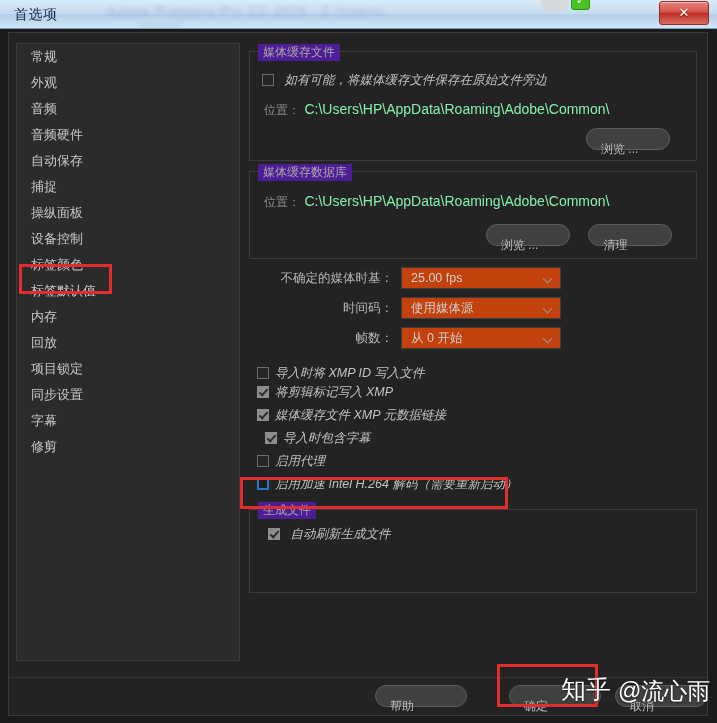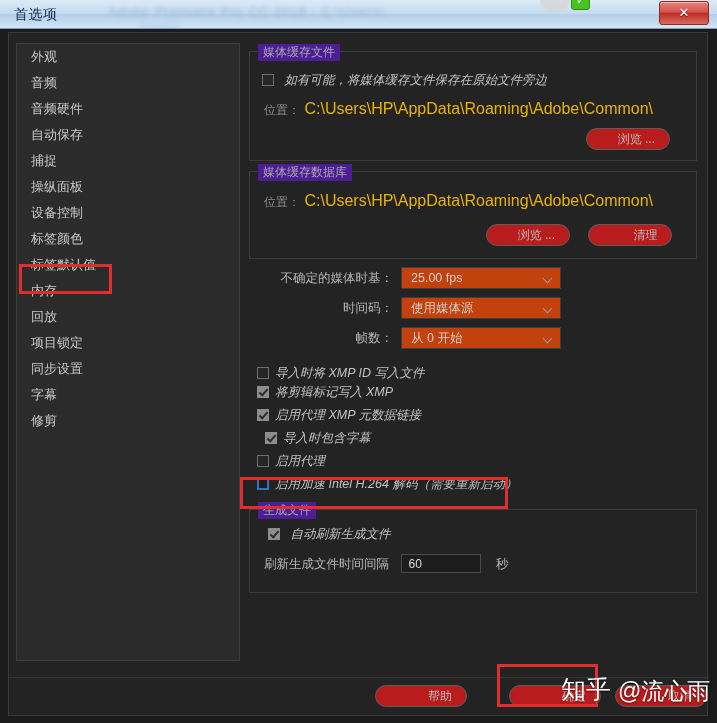--- a/index.html
+++ b/index.html
@@ -181,22 +181,22 @@
 
   .lbl {
     font-size: 12.5px;
     color: #b6b6b6;
   }
   .lbl-dim {
     font-size: 12px;
     color: #8e8e8e;
   }
   .path {
-    font-size: 16px;
-    color: #eab308;
+    font-size: 14px;
+    color: #86efac;
   }
 
   
   .cbx {
     display: inline-block;
     width: 12px;
     height: 12px;
     border: 1px solid #6e6e6e;
     background: #262626;
     box-sizing: border-box;
@@ -230,27 +230,27 @@
     cursor: pointer;
     font-style: italic;
   }
 
   
   .pill {
     display: inline-block;
     min-width: 84px;
     height: 22px;
     line-height: 21px;
-    text-align: right;
+    text-align: left;
     border: 1px solid #5d5d5d;
     border-radius: 11px;
-    background: #b91c1c;
+    background: #404040;
     color: #bdbdbd;
     font-size: 12px;
-    padding: 0 14px;
+    padding: 10px 14px;
     box-sizing: border-box;
     cursor: pointer;
   }
 
   
   .dd {
     position: relative;
     display: inline-block;
     height: 22px;
     line-height: 21px;
@@ -342,20 +342,21 @@
     <div class="green-badge">✓</div>
     <div class="close-btn">
       <span>✕</span>
     </div>
   </div>
 
   <div class="dialog">
 
     <div class="sidebar">
       <div id="sidebar-list">
+          <div class="side-item">常规</div>
           <div class="side-item">外观</div>
           <div class="side-item">音频</div>
           <div class="side-item">音频硬件</div>
           <div class="side-item">自动保存</div>
           <div class="side-item">捕捉</div>
           <div class="side-item">操纵面板</div>
           <div class="side-item">设备控制</div>
           <div class="side-item">标签颜色</div>
           <div class="side-item">标签默认值</div>
           <div class="side-item">内存</div>
@@ -403,39 +404,34 @@
 
       <div id="dropdown-list" style="position:absolute; left:0; top:224px; width:456px;">
           <div style="position: absolute; left: 0px; top: 0px; width: 456px; text-align: left;"><span class="lbl" style="display: inline-block; width: 148px; text-align: right; padding-right: 8px; vertical-align: middle;">不确定的媒体时基：</span><span class="dd" style="width: 160px; vertical-align: middle;"><span>25.00 fps</span><span class="chev"></span></span></div>
           <div style="position: absolute; left: 0px; top: 30px; width: 456px; text-align: left;"><span class="lbl" style="display: inline-block; width: 148px; text-align: right; padding-right: 8px; vertical-align: middle;">时间码：</span><span class="dd" style="width: 160px; vertical-align: middle;"><span>使用媒体源</span><span class="chev"></span></span></div>
           <div style="position: absolute; left: 0px; top: 60px; width: 456px; text-align: left;"><span class="lbl" style="display: inline-block; width: 148px; text-align: right; padding-right: 8px; vertical-align: middle;">帧数：</span><span class="dd" style="width: 160px; vertical-align: middle;"><span>从 0 开始</span><span class="chev"></span></span></div>
         </div>
 
       <div id="checkbox-list" style="position:absolute; left:4px; top:316px; width:452px;">
           <div style="position: absolute; left: 8px; top: 4px; white-space: nowrap;"><span class="cbx"></span><span class="cbx-label">导入时将 XMP ID 写入文件</span></div>
           <div style="position: absolute; left: 8px; top: 23px; white-space: nowrap;"><span class="cbx checked"></span><span class="cbx-label">将剪辑标记写入 XMP</span></div>
-          <div style="position: absolute; left: 8px; top: 46px; white-space: nowrap;"><span class="cbx checked"></span><span class="cbx-label">启用代理 XMP 元数据链接</span></div>
+          <div style="position: absolute; left: 8px; top: 46px; white-space: nowrap;"><span class="cbx checked"></span><span class="cbx-label">媒体缓存文件 XMP 元数据链接</span></div>
           <div style="position: absolute; left: 8px; top: 69px; white-space: nowrap; padding-left: 8px;"><span class="cbx checked"></span><span class="cbx-label">导入时包含字幕</span></div>
           <div style="position: absolute; left: 8px; top: 92px; white-space: nowrap;"><span class="cbx"></span><span class="cbx-label">启用代理</span></div>
           <div style="position: absolute; left: 8px; top: 115px; white-space: nowrap;"><span class="cbx focused"></span><span class="cbx-label">启用加速 Intel H.264 解码（需要重新启动）</span></div>
         </div>
 
       <div class="group" style="left:4px; top:466px; width:448px; height:84px;">
         <div class="group-title">生成文件</div>
 
         <div class="row" style="left:18px; top:14px;">
           <span class="cbx checked"></span>
           <span class="cbx-label">自动刷新生成文件</span>
         </div>
 
-        <div class="row" style="left:14px; top:44px;">
-          <span class="lbl">刷新生成文件时间间隔</span>
-          <input class="txt" type="text" style="margin-left: 8px;" value="60">
-          <span class="lbl" style="margin-left:10px;">秒</span>
-        </div>
       </div>
 
     </div>
 
     <div class="footer-sep"></div>
 
     <div style="position:absolute; left:366px; top:652px;">
       <span class="pill" style="min-width:92px;">帮助</span>
     </div>
     <div style="position:absolute; left:500px; top:652px;">

